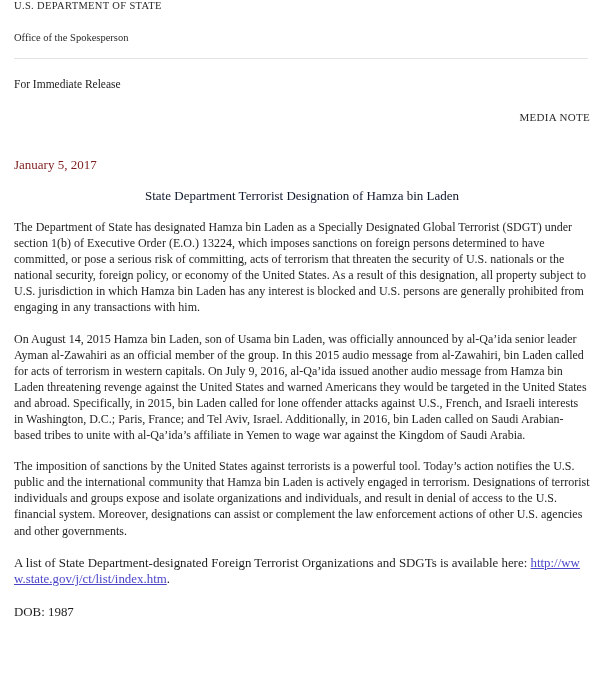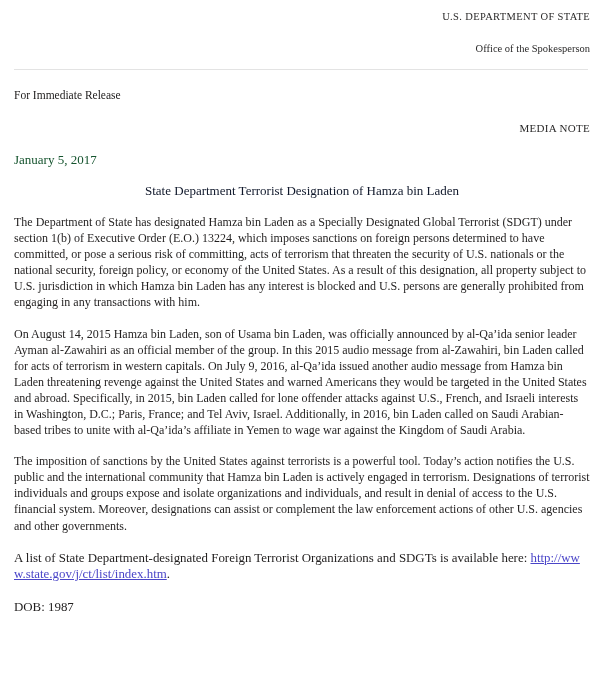--- a/index.html
+++ b/index.html
@@ -16,22 +16,21 @@
     -webkit-font-smoothing: antialiased;
   }
   .page {
     width: 600px;
     height: 676px;
     box-sizing: border-box;
     padding: 0 10px 0 14px;
     position: relative;
   }
   .masthead {
-    text-align: right;
-    padding-top: 11px;
+    text-align: left;
   }
   .dept-line {
     font-size: 10.5px;
     letter-spacing: 0.35px;
     color: #2b2a2a;
     line-height: 1.2;
   }
   .office-line {
     font-size: 10.5px;
     color: #2b2a2a;
@@ -53,22 +52,22 @@
   .media-note {
     text-align: right;
     font-size: 11px;
     letter-spacing: 0.3px;
     margin-top: 19px;
     color: #2b2a2a;
     line-height: 1.2;
   }
   .date-line {
     font-size: 13px;
-    margin-top: 17px;
-    color: #14532d;
+    margin-top: 33px;
+    color: #7f1d1d;
     line-height: 1.2;
   }
   .doc-title {
     text-align: center;
     font-size: 13px;
     margin-top: 16px;
     color: #0f172a;
     line-height: 1.2;
   }
   .body-para {

